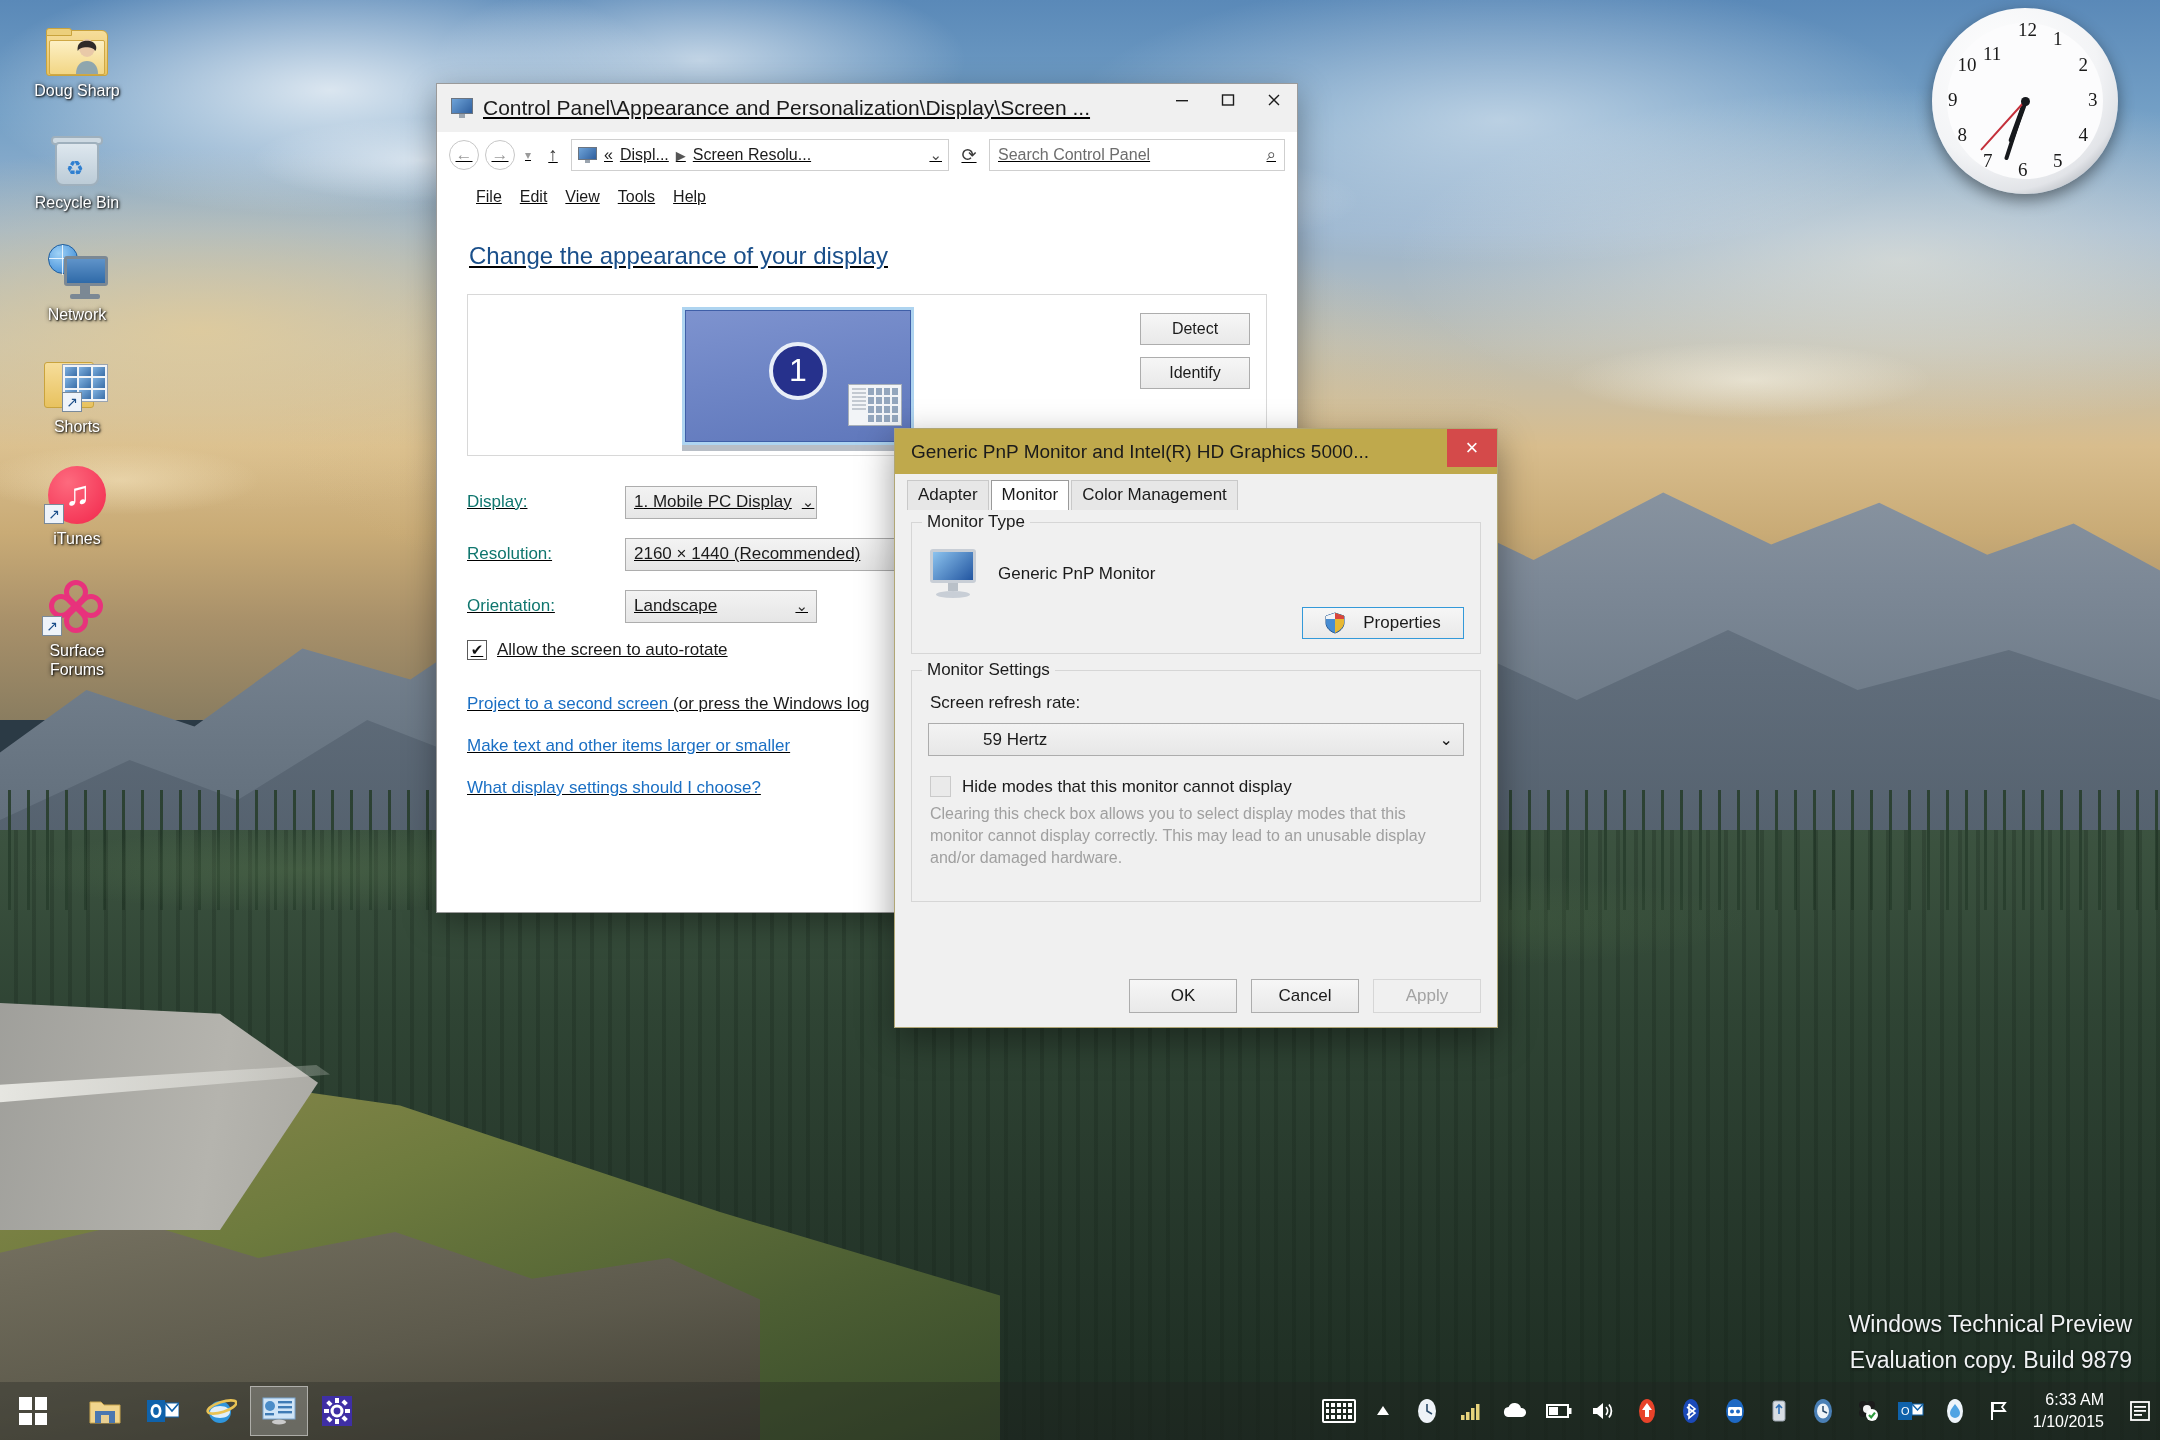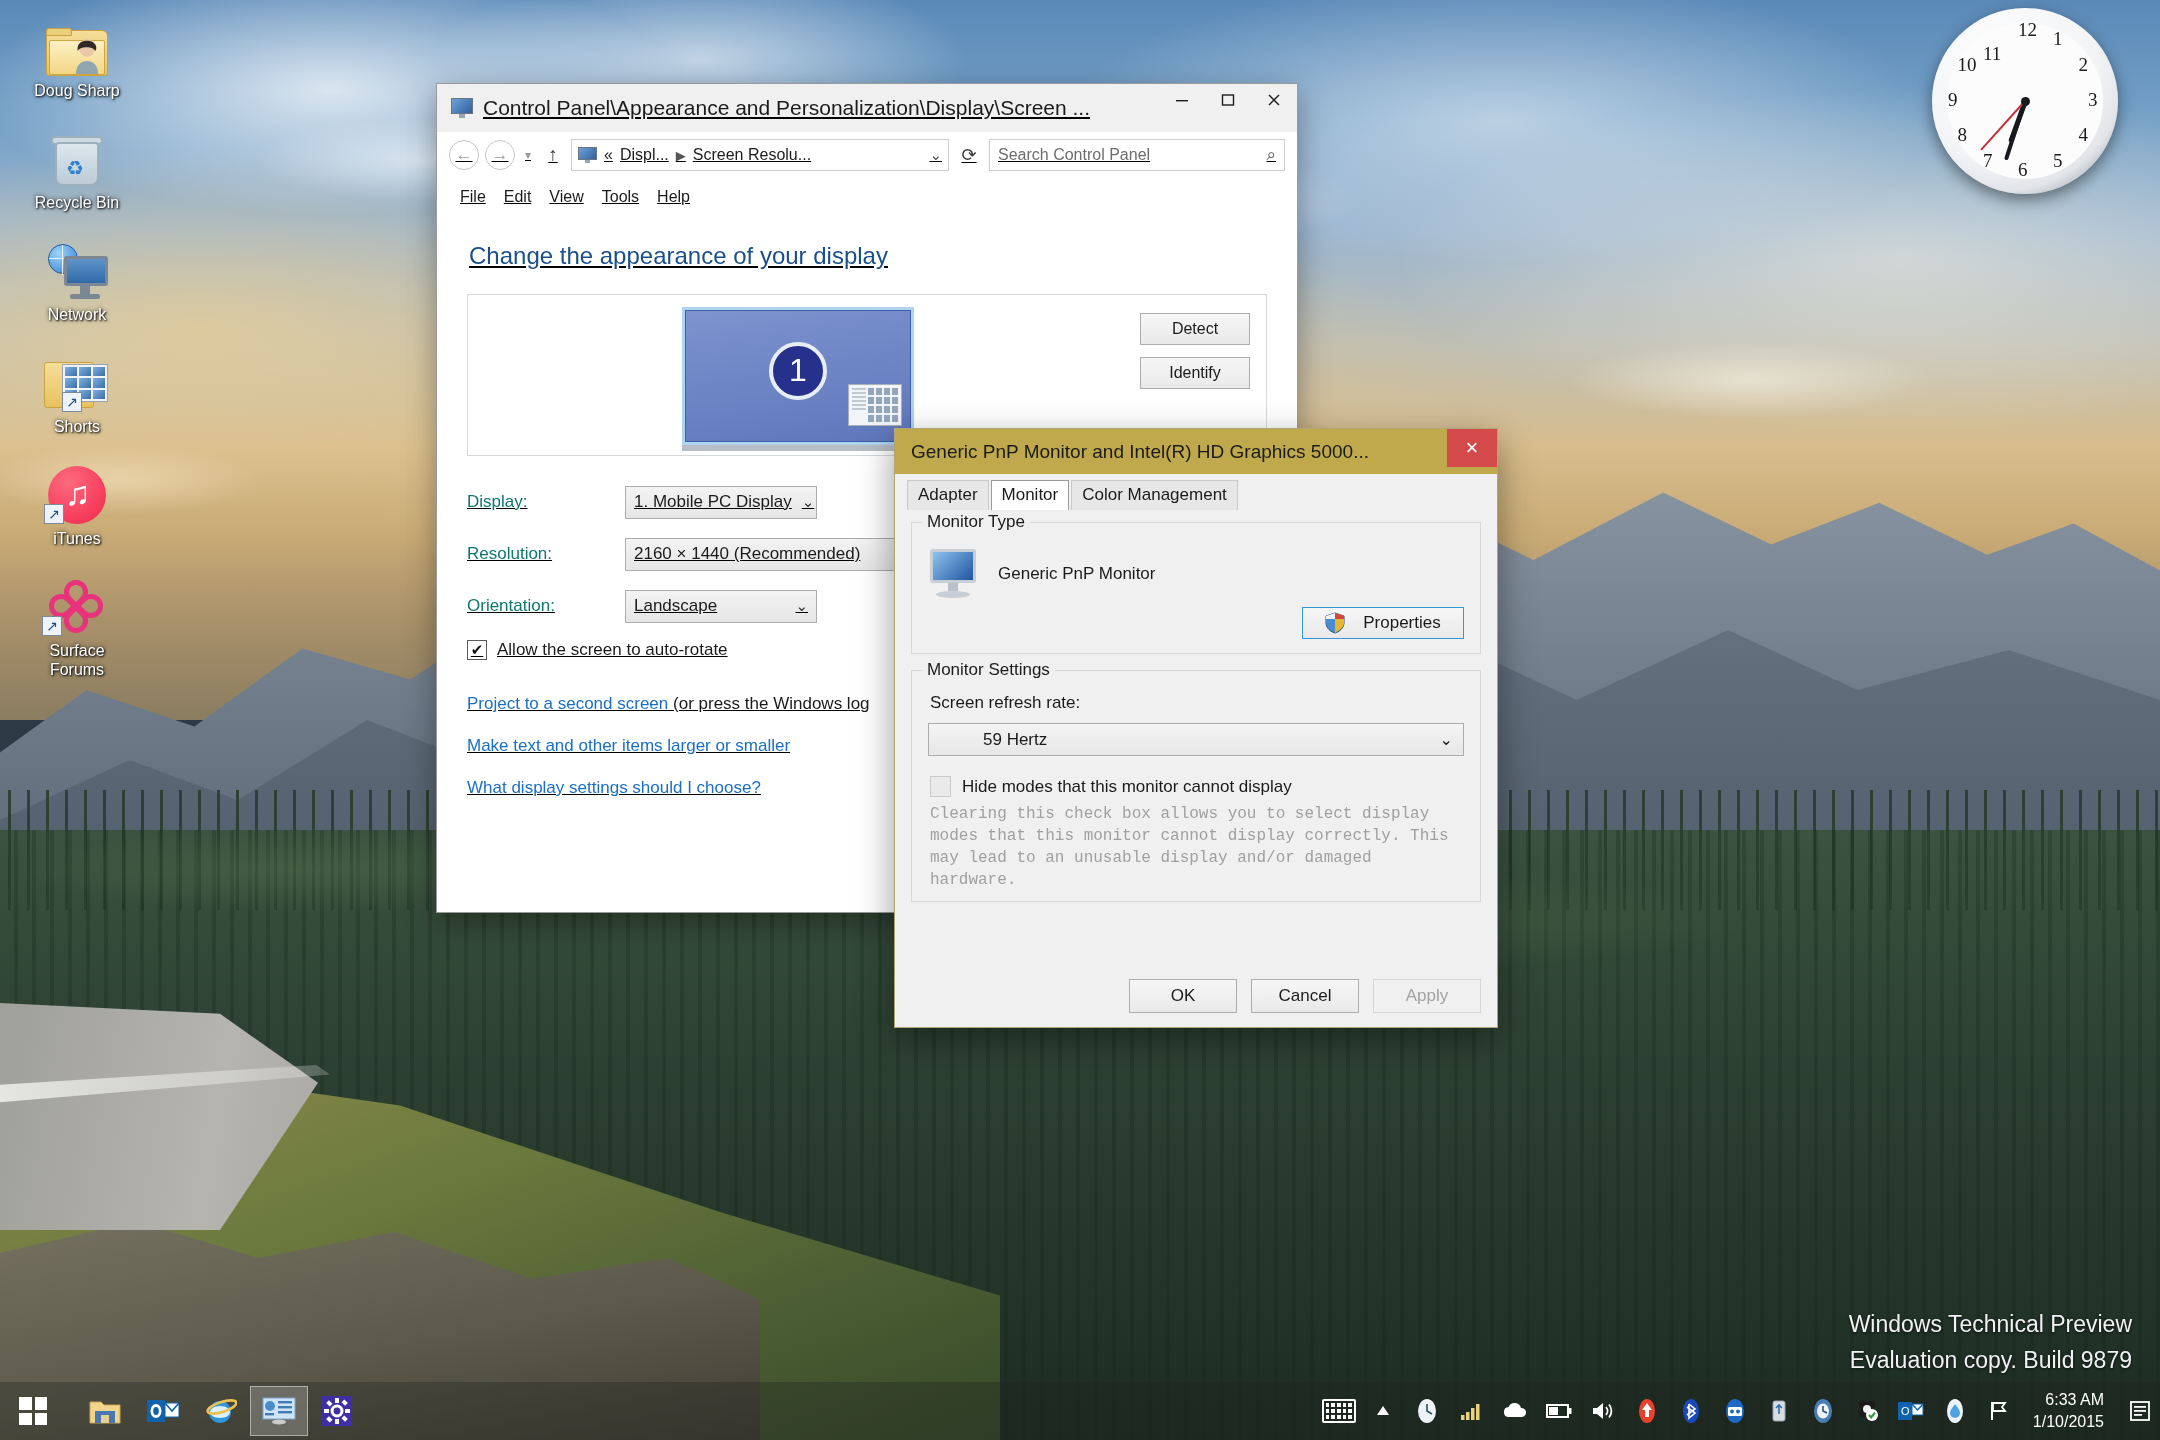--- a/index.html
+++ b/index.html
@@ -188,21 +188,21 @@
   .addr-chev{ margin-left:auto; color:#4a4a4a; font-size:15px;}
   .addr-sep{ color:#555; font-size:13px;}
   .refreshbtn{ width:28px; height:30px; display:flex; align-items:center; justify-content:center; color:#3b3b3b; font-size:18px; cursor:default;}
   .searchbox{
     width:296px; height:32px; border:1px solid #cfcfcf; background:#fff;
     display:flex; align-items:center; padding:0 8px; font-size:16px; color:#6d6d6d;
   }
   .searchbox .sp{ flex:1 1 auto;}
   .search-icon{ color:#4a4a4a; font-size:17px;}
 
-  .cp-menubar{ height:38px; display:flex; align-items:center; padding:0 14px; gap:0; background:#fff; font-size:16px; color:#1b1b1b;}
+  .cp-menubar{ height:38px; display:flex; align-items:center; padding:0 30px; gap:0; background:#fff; font-size:16px; color:#1b1b1b;}
   .cp-menubar > div{ padding:4px 9px; cursor:default;}
 
   .cp-content{ flex:1 1 auto; background:#fff; padding:22px 30px 0 30px; position:relative; overflow:hidden;}
   .cp-h1{ font-size:24px; color:#1a4f8a; margin:4px 0 24px 2px; font-weight:normal;}
 
   .monitor-panel{
     border:1px solid #d8d8d8; height:162px; position:relative; margin-bottom:26px;
     background:#fff;
   }
   .mon-preview{
@@ -292,21 +292,21 @@
   .sub-label{ font-size:17px; color:#1b1b1b; margin:2px 0 10px 2px;}
   .refresh-combo{
     height:33px; border:1px solid #acacac; background:linear-gradient(180deg,#f3f3f3,#e7e7e7);
     display:flex; align-items:center; padding:0 10px; font-size:17px; color:#1b1b1b; cursor:default;
   }
   .refresh-combo .val{ flex:1 1 auto;margin-left:44px;}
   .refresh-combo .cv{ font-size:16px;}
   .hidemodes-row{ display:flex; align-items:center; gap:11px; margin:20px 0 6px 2px;}
   .hidemodes-box{ width:21px; height:21px; border:1px solid #cacaca; background:#eaeaea; cursor:default;}
   .hidemodes-lbl{ font-size:17px; color:#1b1b1b;}
-  .hidemodes-desc{ font-size:16px; color:#a0a0a0; line-height:22px; margin-left:2px; max-width:520px;font-family:Liberation Mono, monospace;}
+  .hidemodes-desc{ font-size:16px; color:#a0a0a0; line-height:22px; margin-left:2px; max-width:520px;}
   .dlg-footer{
     height:62px; display:flex; align-items:center; justify-content:flex-end;
     gap:14px; padding-right:16px; background:#f0f0f0;
   }
   .dlg-btn{
     width:108px; height:34px; border:1px solid #adadad; background:linear-gradient(180deg,#f6f6f6,#e9e9e9);
     display:flex; align-items:center; justify-content:center; font-size:17px; color:#1b1b1b; cursor:default;
   }
   .dlg-btn.disabled{ color:#a3a3a3; border-color:#d6d6d6; background:#f0f0f0;}
 

